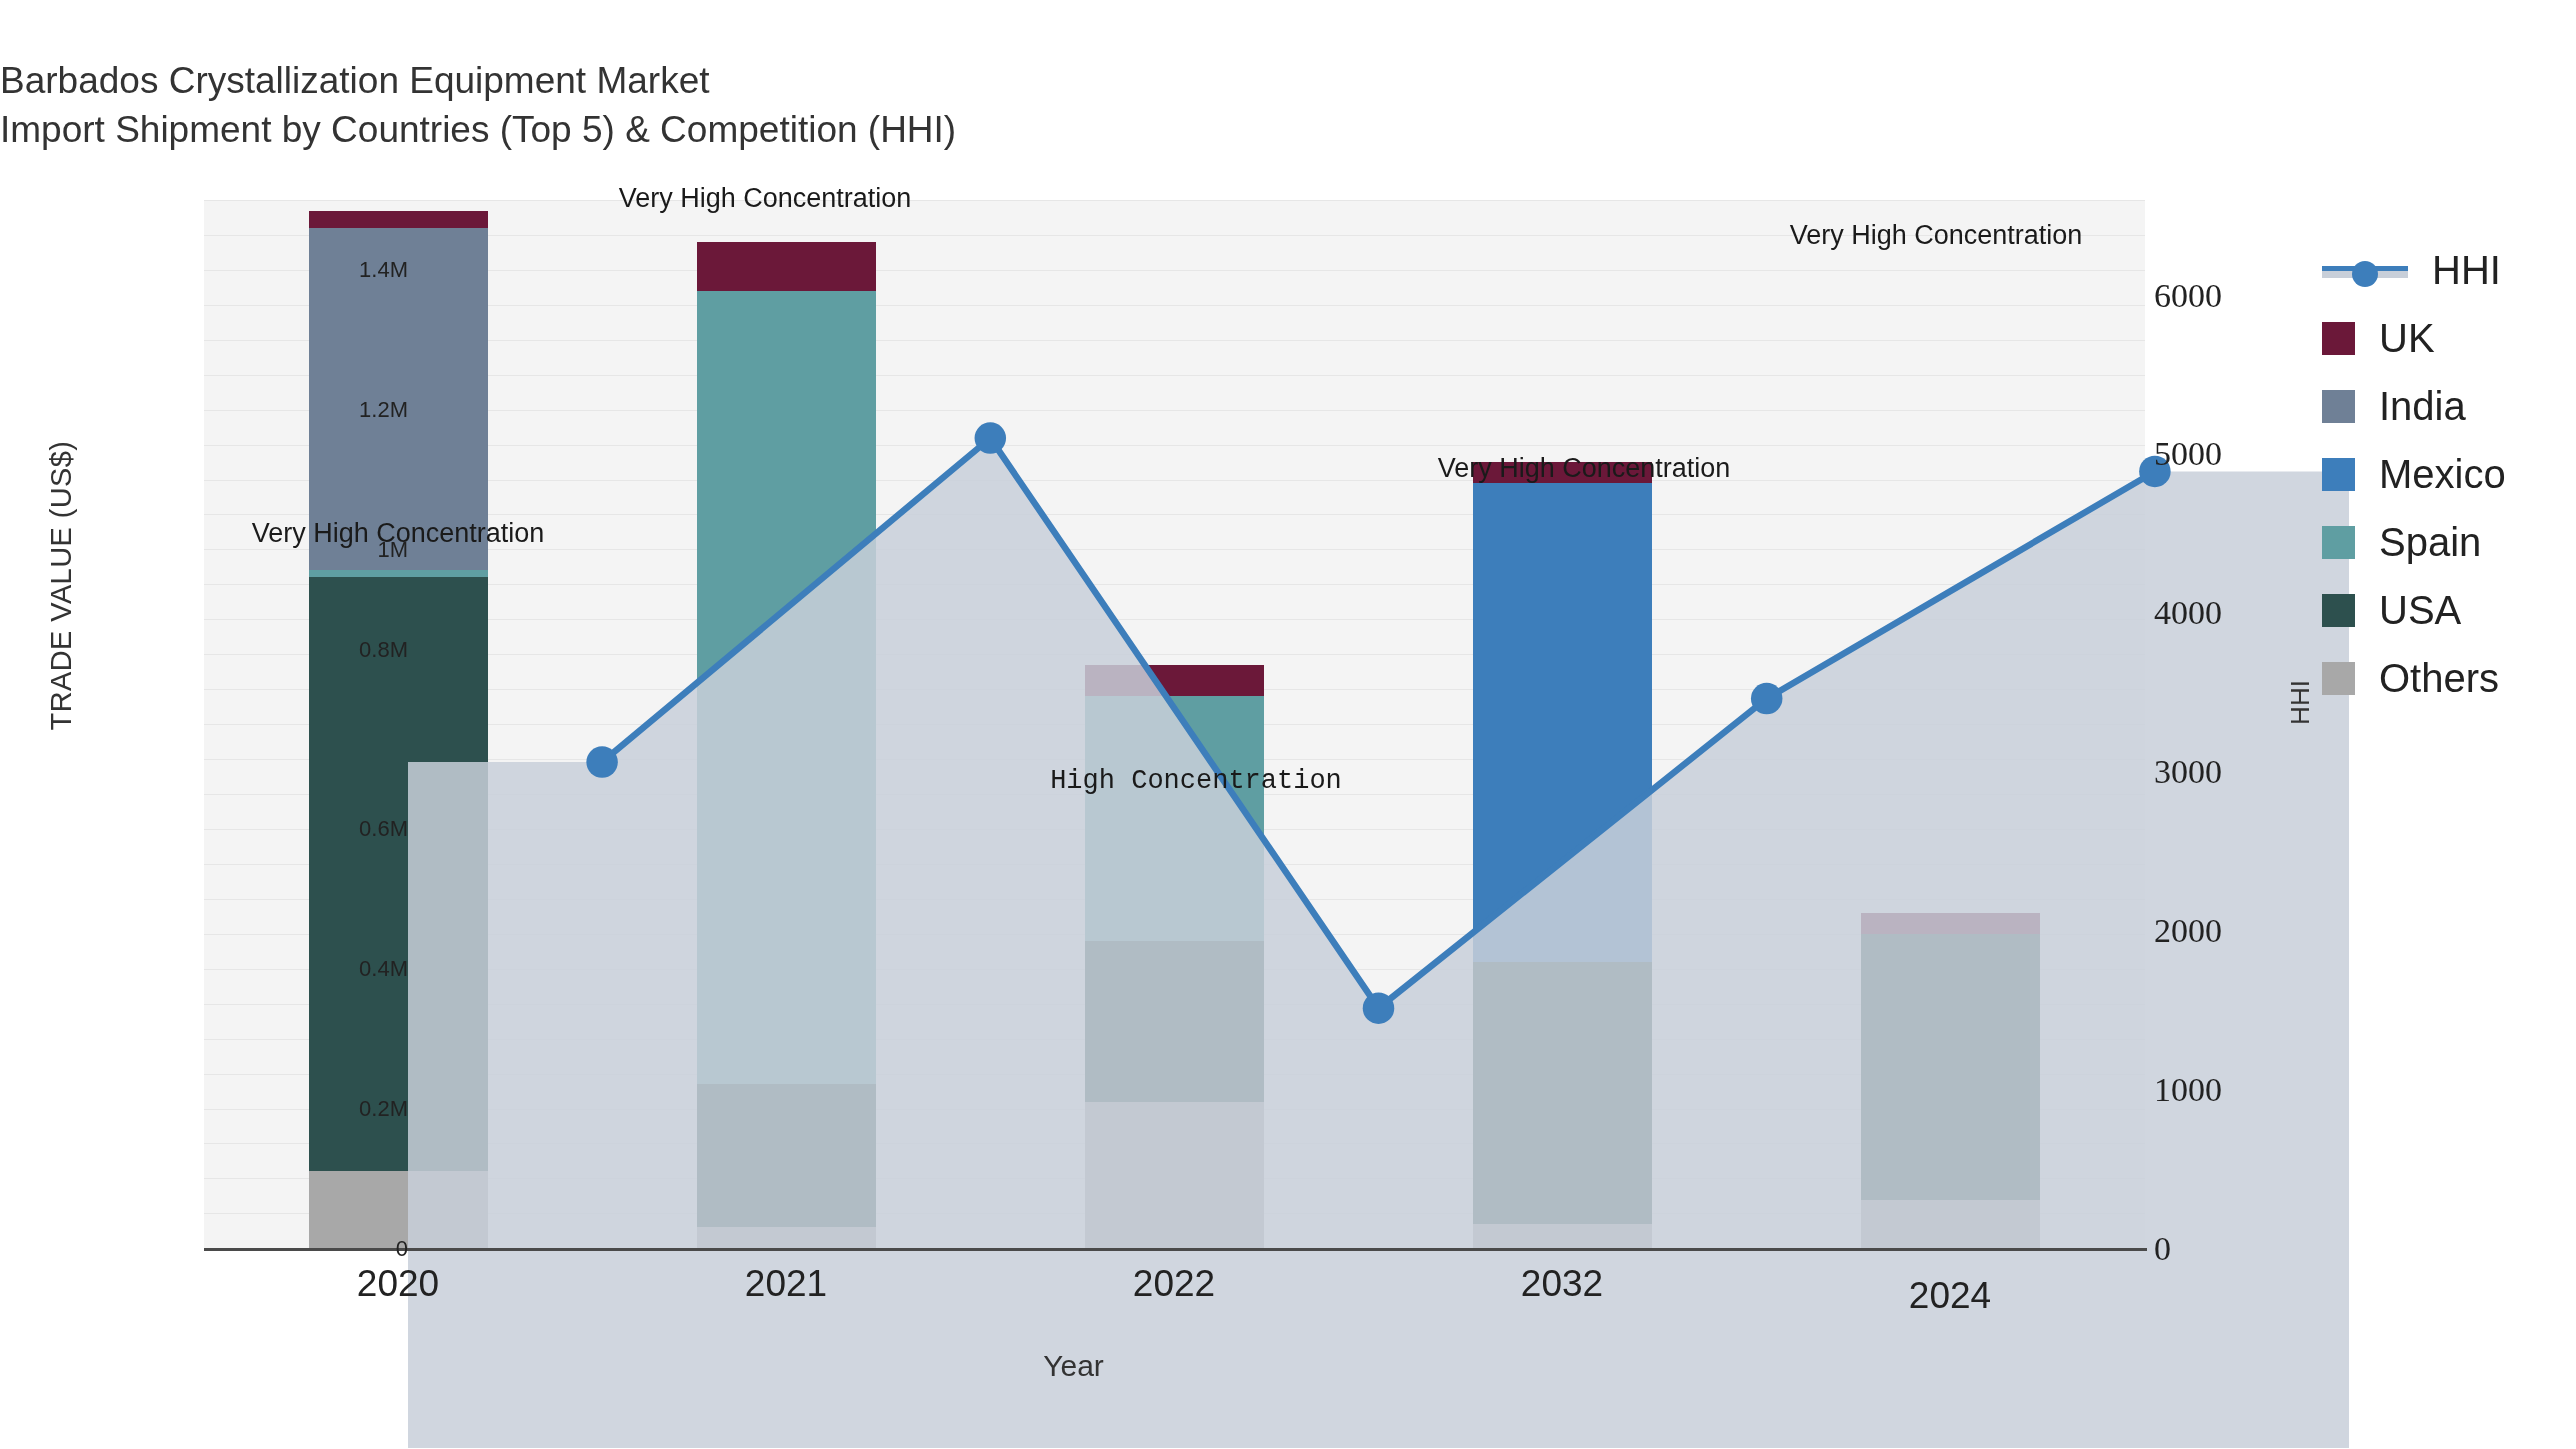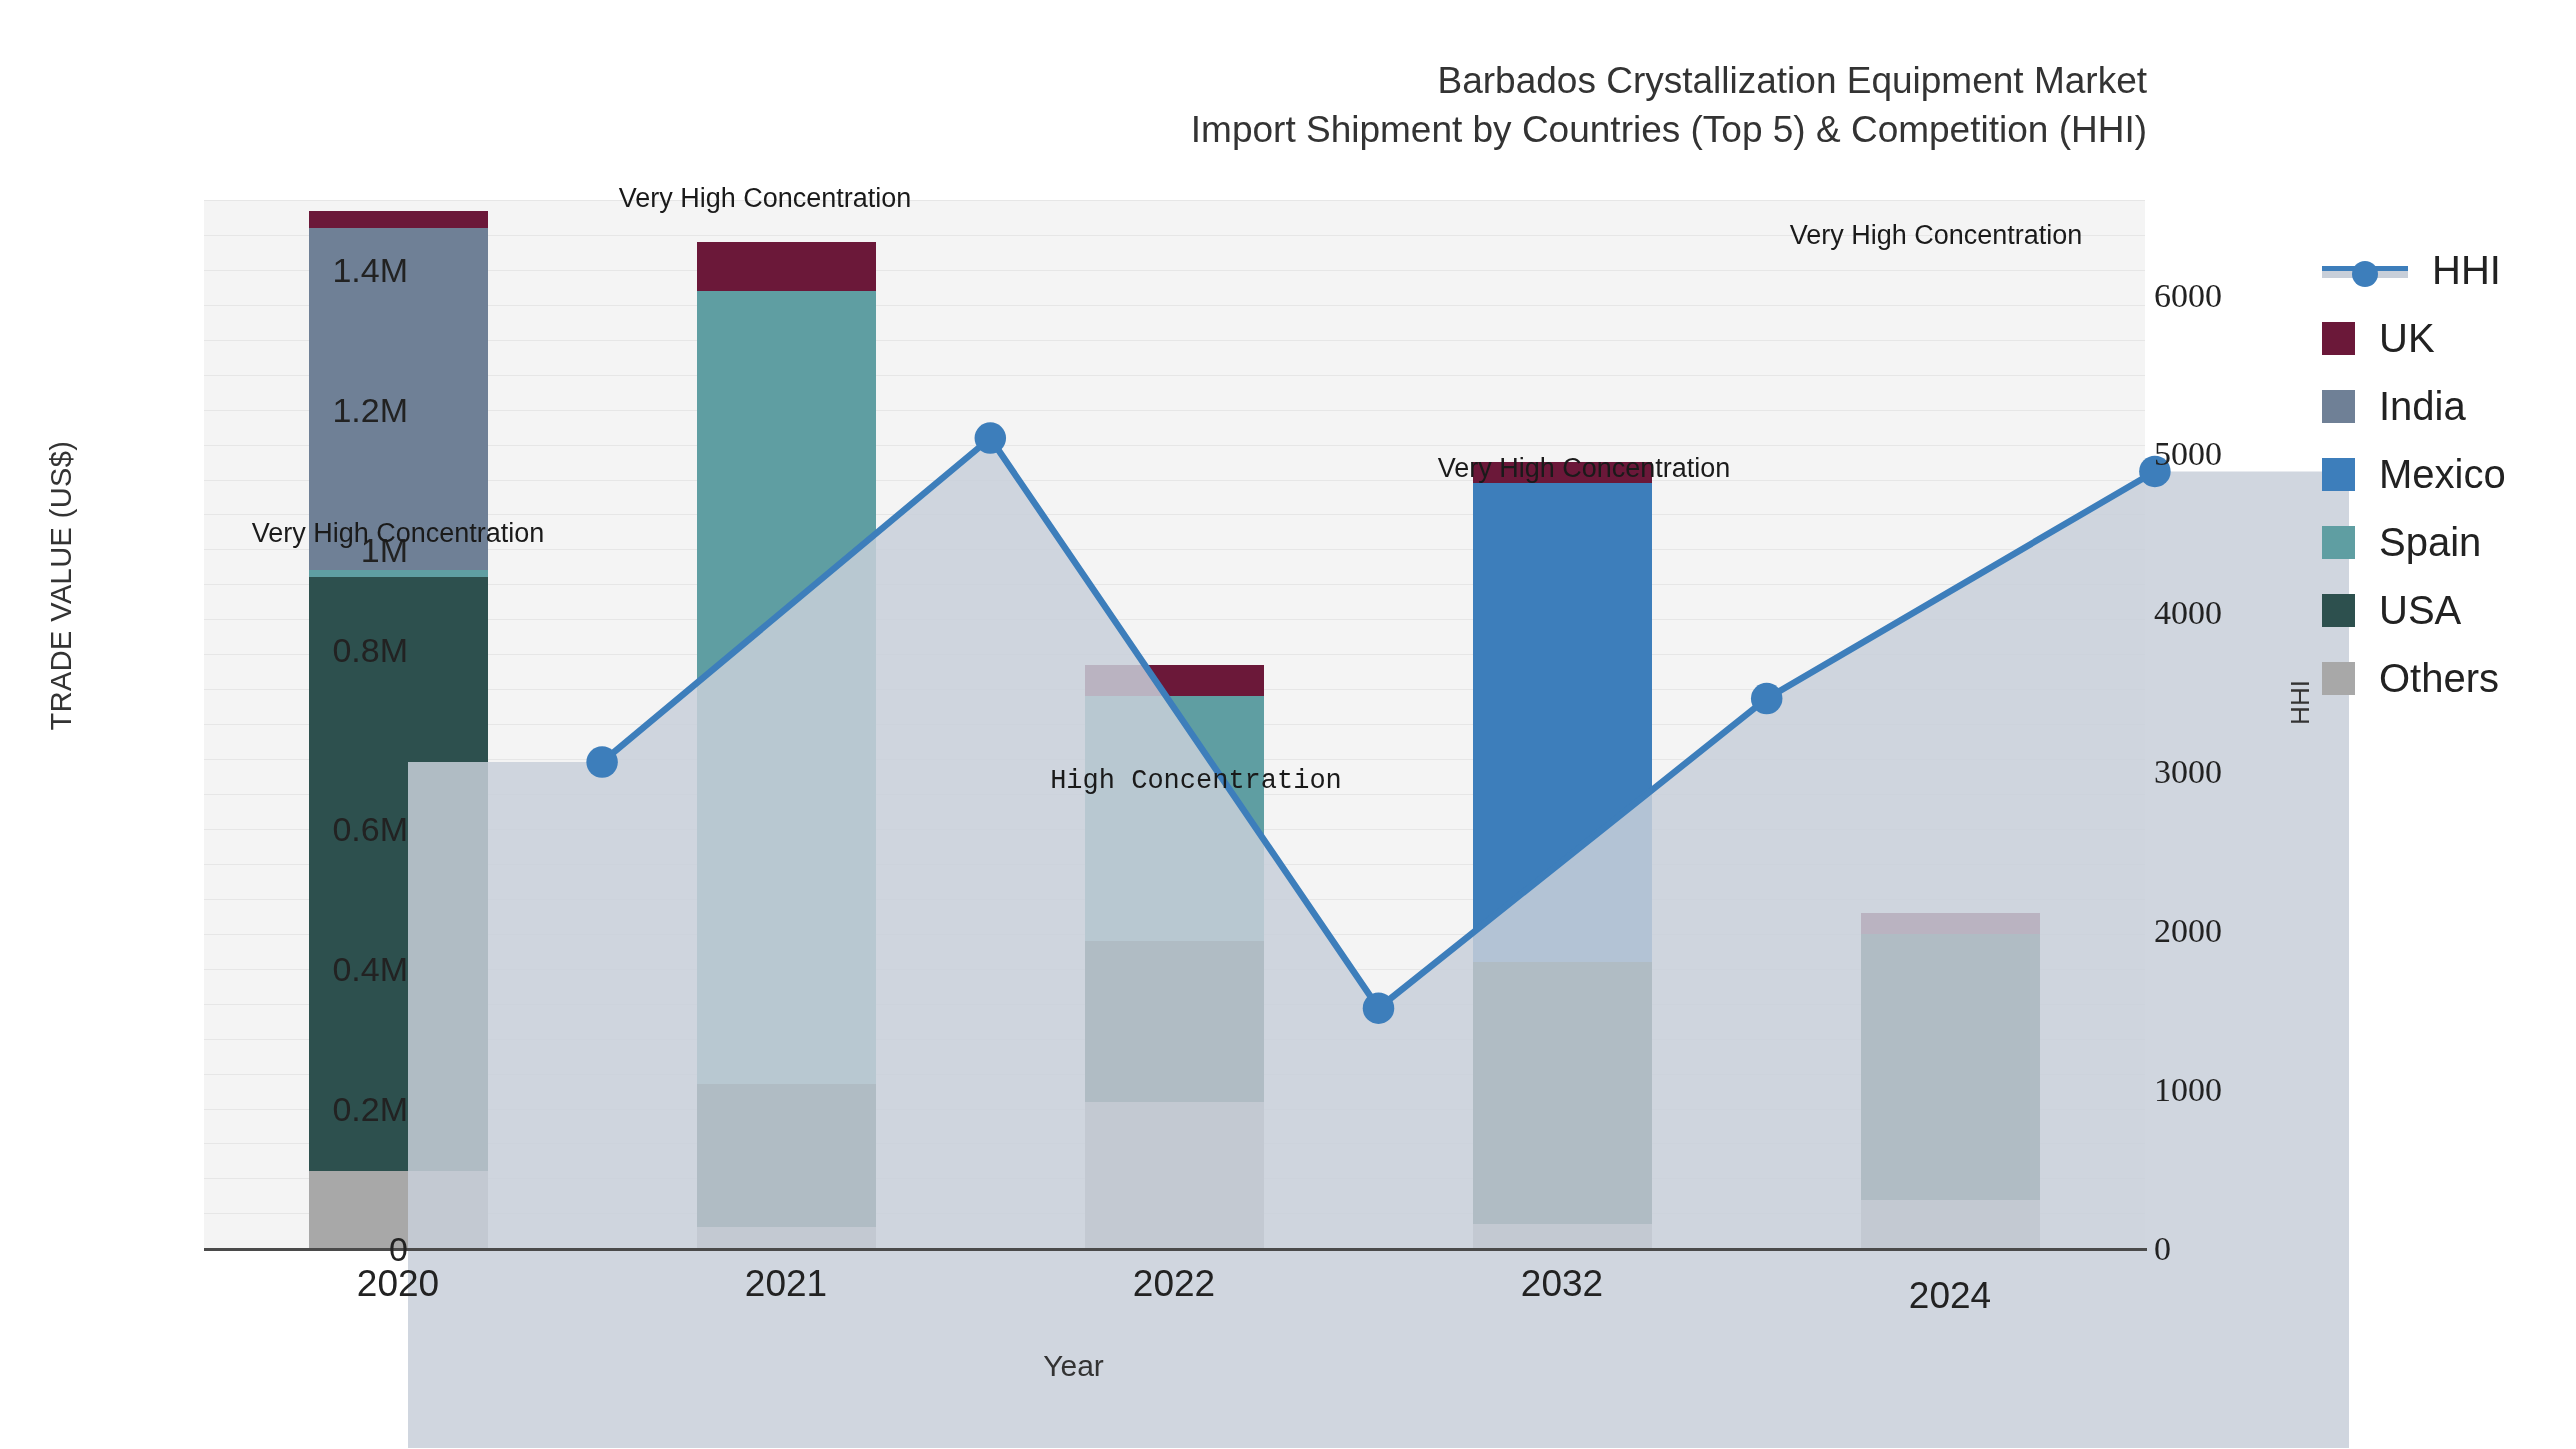--- a/index.html
+++ b/index.html
@@ -2,35 +2,35 @@
 <html style="font-size:11.4px"><head>
 <meta charset="utf-8">
 <style>
   * { margin:0; padding:0; box-sizing:border-box; }
   html,body { width:2576px; height:1449px; background:#ffffff;
               font-family:"Liberation Sans", sans-serif; overflow:hidden; }
 
   #root { position:relative; width:2576px; height:1449px; }
 
   
-  #title-block { position:absolute; left:0; top:57px; width:2147px; text-align:right; }
+  #title-block { position:absolute; left:0; top:57px; width:2147px; text-align:left; }
   #title-line1, #title-line2 { font-size:37px; color:#333333; line-height:1.32; font-weight:400; }
 
   
   #plot-area { position:absolute; left:204px; top:200px; width:1941px; height:1048px;
                background:#f4f4f4; }
   #grid { position:absolute; inset:0; }
   .gridline { position:absolute; left:0; width:100%; height:1.4px; background:#e6e6e6; }
   #axis-baseline { position:absolute; left:204px; top:1248px; width:1943px; height:2.9px; background:#4a4a4a; }
 
   
   #ylabel-left { position:absolute; left:-132px; top:569px; width:386px; text-align:center;
                  transform:rotate(-90deg); font-size:29px; color:#333; letter-spacing:0.4px; }
   .ytick-left { position:absolute; right:2168px; width:215px; text-align:right;
-                font-size:34px; color:#222; transform:translateY(-50%); white-space:nowrap; }
+                font-size:22px; color:#222; transform:translateY(-50%); white-space:nowrap; }
 
   
   .ytick-right { position:absolute; left:2154px; width:215px; text-align:left;
                  font-size:34px; color:#222; transform:translateY(-50%); white-space:nowrap;font-family:Liberation Serif, serif; }
   #ylabel-right { position:absolute; left:2229px; top:687px; width:143px; text-align:center;
                   transform:rotate(-90deg); font-size:26px; color:#333; }
 
   
   .xtick { position:absolute; top:1263px; width:215px; text-align:center;
            font-size:37px; color:#222; transform:translateX(-50%); }

